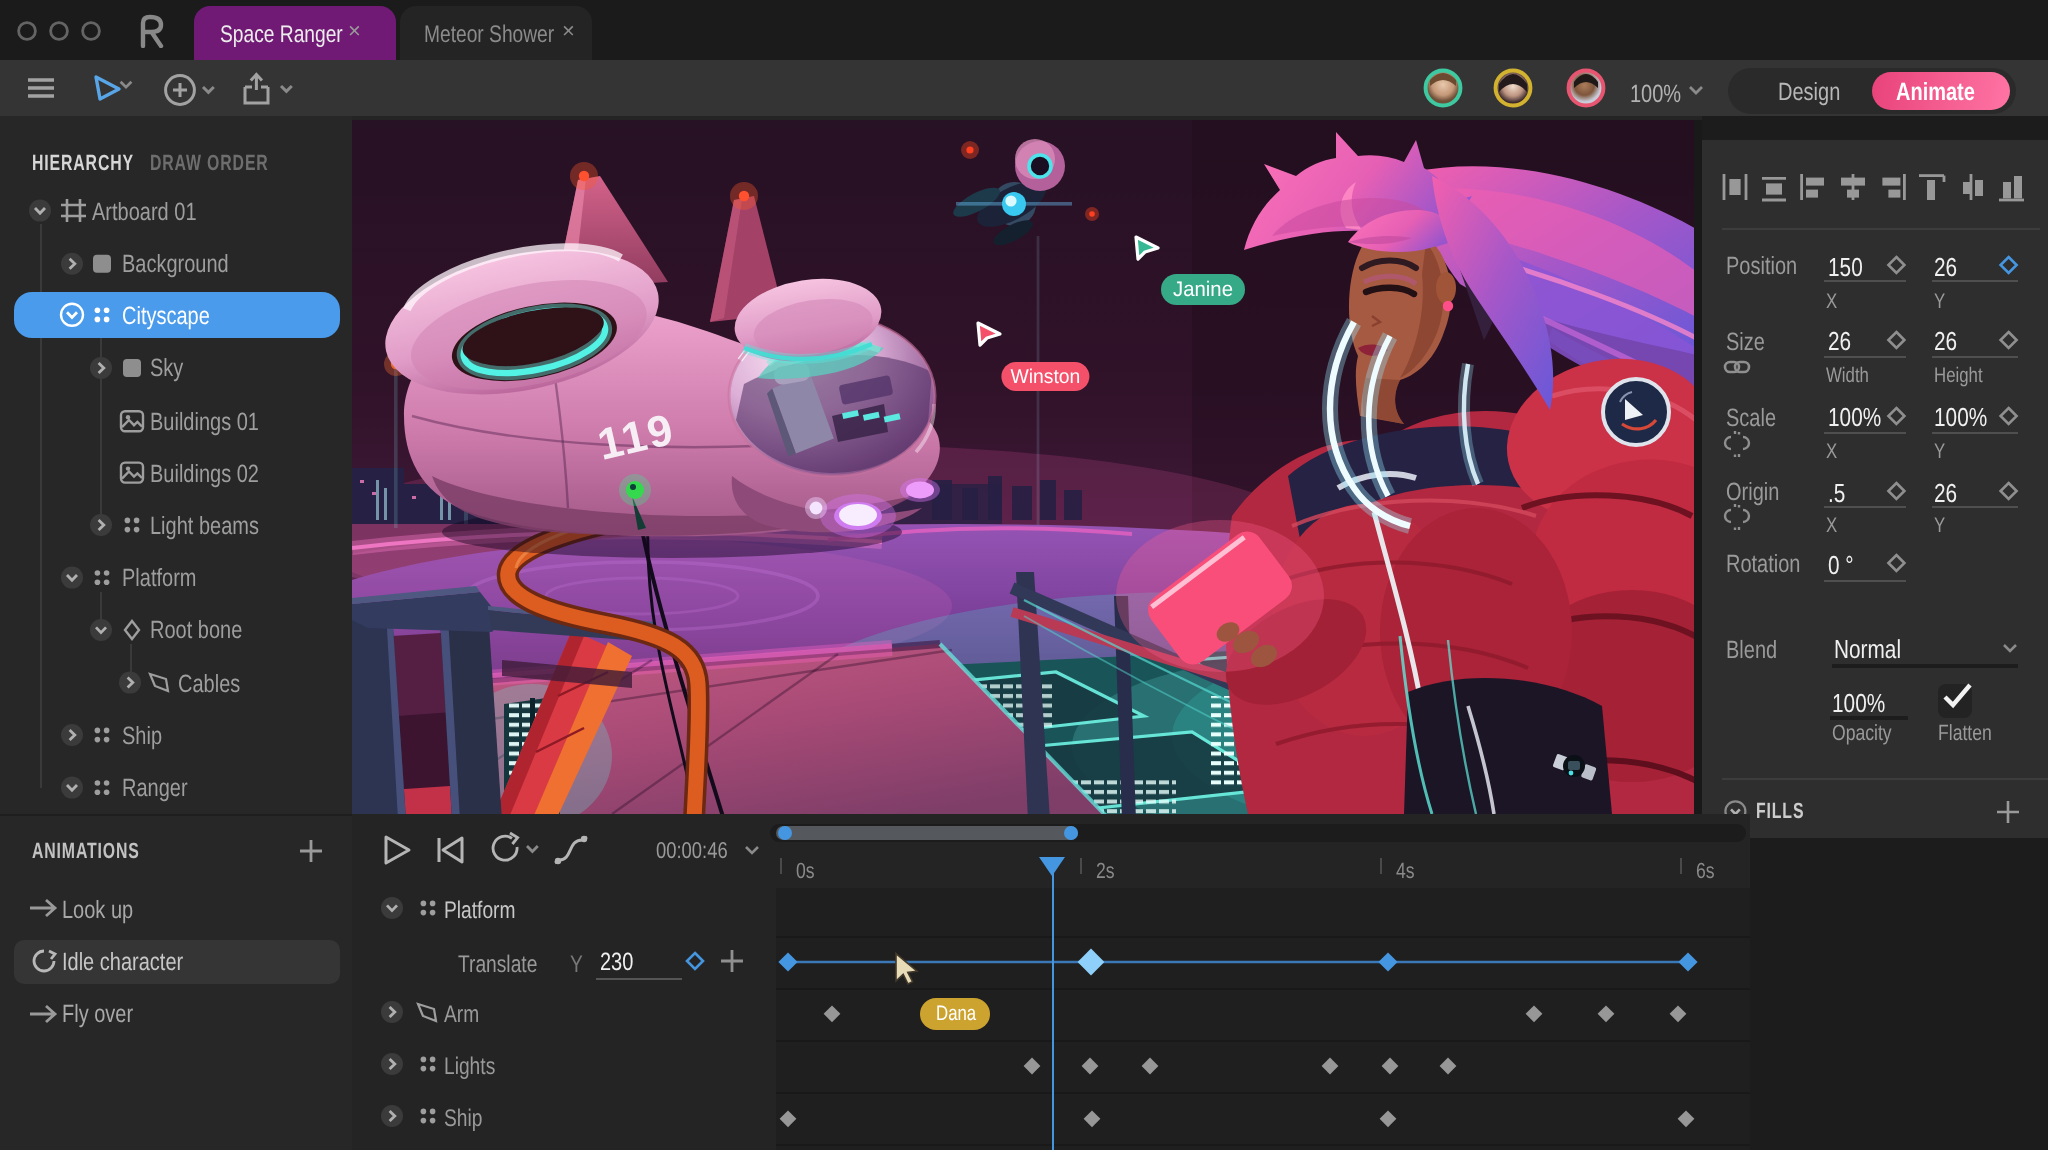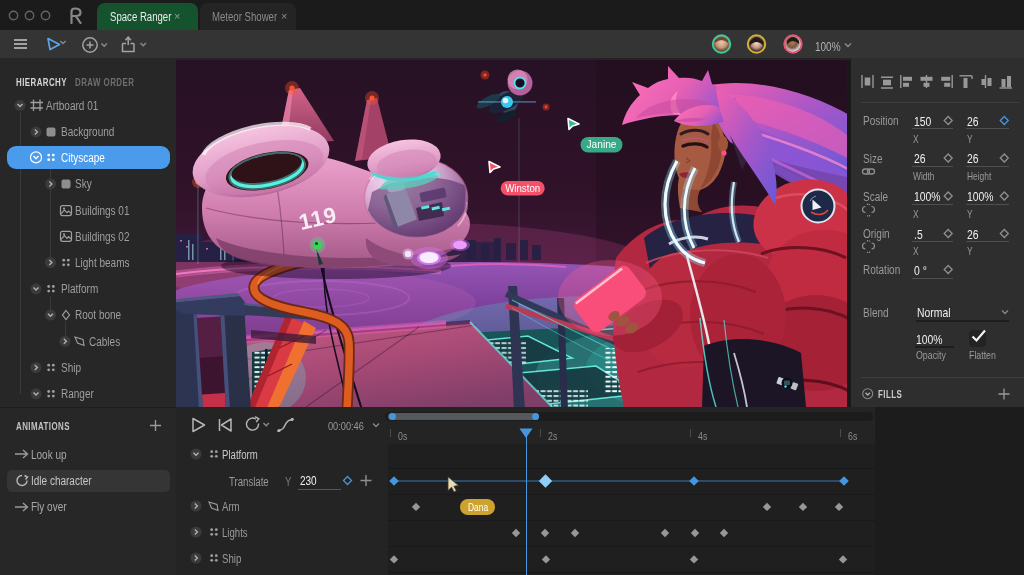--- a/index.html
+++ b/index.html
@@ -19,21 +19,21 @@
 
   <div class="abs" style="left:0;top:0;width:1024px;height:30px;background:#1b1b1b;">
     <svg class="abs" style="left:8px;top:10px;" width="44" height="11">
       <circle cx="5.5" cy="5.5" r="4.2" fill="none" stroke="#646464" stroke-width="1.4"></circle>
       <circle cx="21.5" cy="5.5" r="4.2" fill="none" stroke="#646464" stroke-width="1.4"></circle>
       <circle cx="37.5" cy="5.5" r="4.2" fill="none" stroke="#646464" stroke-width="1.4"></circle>
     </svg>
     <svg class="abs" style="left:69px;top:7px;" width="14" height="17">
       <path d="M2.5,16 L2.5,4.5 Q2.5,1.5 6,1.5 Q11.5,1.5 11.5,5.5 Q11.5,9 6.5,9 L2.5,9 M7,9.4 L11.5,16" fill="none" stroke="#888888" stroke-width="2.2" stroke-linecap="round" stroke-linejoin="round"></path>
     </svg>
-    <div class="abs" style="left:97px;top:3px;width:101px;height:27px;background:#14532d;border-radius:8px 8px 0 0;">
+    <div class="abs" style="left:97px;top:3px;width:101px;height:27px;background:#701a75;border-radius:8px 8px 0 0;">
       <div class="abs tx" style="left:13px;top:7px;font-size:12px;color:#ececec;">Space Ranger</div>
       <div class="abs" style="left:77px;top:7px;font-size:11px;color:#9a9a9a;">×</div>
     </div>
     <div class="abs" style="left:200px;top:3px;width:96px;height:27px;background:#242424;border-radius:8px 8px 0 0;">
       <div class="abs tx" style="left:12px;top:7px;font-size:12px;color:#8b8b8b;">Meteor Shower</div>
       <div class="abs" style="left:81px;top:7px;font-size:11px;color:#8b8b8b;">×</div>
     </div>
   </div>
 
   <div class="abs" style="left:0;top:30px;width:1024px;height:28px;background:#343434;">
@@ -81,20 +81,26 @@
       <circle cx="45.5" cy="10" r="8.7" fill="none" stroke="#d2b22f" stroke-width="2"></circle>
       <circle cx="82" cy="10" r="8.2" fill="url(#av3)"></circle>
       <path d="M76,7 Q82,-1 88,7 L88,10 Q82,4 76,10 Z" fill="#1f1a18"></path>
       <circle cx="82" cy="10" r="8.7" fill="none" stroke="#e85570" stroke-width="2"></circle>
     </svg>
     <div class="abs tx" style="left:815px;top:10px;font-size:12.5px;color:#b2b2b2;">100%</div>
     <svg class="abs" style="left:844px;top:13px;" width="8" height="5">
         <path d="M1,0.5 l3,3 l3,-3" fill="none" stroke="#8a8a8a" stroke-width="1.4"></path>
       </svg>
 
+    <div class="abs" style="left:864px;top:3.5px;width:144px;height:23px;background:#2a2a2a;border-radius:11.5px;">
+      <div class="abs tx" style="left:25px;top:5px;font-size:12.5px;color:#b8b8b8;">Design</div>
+      <div class="abs" style="left:72px;top:2px;width:69px;height:19px;border-radius:9.5px;background:linear-gradient(100deg,#e8437a,#ff74a4);">
+        <div class="abs tx" style="left:12px;top:3px;font-size:12.5px;font-weight:bold;color:#ffffff;">Animate</div>
+      </div>
+    </div>
   </div>
 
   <div class="abs" id="sidebar" style="left:0;top:58px;width:176px;height:517px;background:#272727;overflow:hidden;">
     <div class="abs tx7" style="left:16px;top:18px;font-size:11px;font-weight:bold;letter-spacing:0.6px;color:#d6d6d6;">HIERARCHY</div>
     <div class="abs tx7" style="left:75px;top:18px;font-size:11px;font-weight:bold;letter-spacing:0.6px;color:#6e6e6e;">DRAW ORDER</div>
 
     <div class="abs" style="left:20px;top:54px;width:1px;height:282px;background:#3a3a3a;"></div>
     <div class="abs" style="left:50px;top:106px;width:1px;height:98px;background:#3a3a3a;"></div>
     <div class="abs" style="left:50px;top:238px;width:1px;height:19px;background:#3a3a3a;"></div>
     <div class="abs" style="left:65px;top:264px;width:1px;height:19px;background:#3a3a3a;"></div>
@@ -582,21 +588,21 @@
         <text x="425.5" y="90" font-size="10.5" fill="#ffffff" text-anchor="middle" textLength="30" lengthAdjust="spacingAndGlyphs" font-family="Liberation Sans, sans-serif">Janine</text>
         <path d="M313,103.5 L324,109 L317.5,111 L314,114.5 Z" fill="#f4506a" stroke="#ffffff" stroke-width="1.6" stroke-linejoin="round"></path>
         <rect x="324.7" y="123" width="44" height="14.5" rx="7.25" fill="#f4506a"></rect>
         <text x="346.7" y="133.5" font-size="10" fill="#ffffff" text-anchor="middle" textLength="35" lengthAdjust="spacingAndGlyphs" font-family="Liberation Sans, sans-serif">Winston</text>
 
         <rect x="671" y="2" width="4" height="347" fill="#191919"></rect>
       </g>
     </svg>
   </div>
 
-  <div class="abs" id="rightpanel" style="left:851px;top:58px;width:173px;height:349px;background:#2e2e2e;overflow:hidden;">
+  <div class="abs" id="rightpanel" style="left:851px;top:70px;width:173px;height:349px;background:#2e2e2e;overflow:hidden;">
 
     <svg class="abs" style="left:9px;top:16px;" width="155" height="15">
       <g stroke="#989898" stroke-width="1.4" fill="#989898">
         <path d="M2,1 V14 M13,1 V14" fill="none"></path>
           <rect x="4.7" y="3.5" width="5.6" height="8" stroke="none"></rect>
         <path d="M21,3.2 H33 M21,14 H33" fill="none"></path>
           <rect x="23" y="5.7" width="8" height="5.6" stroke="none"></rect>
         <path d="M40.8,1 V14" fill="none"></path>
           <rect x="43" y="2.8" width="9" height="4" stroke="none"></rect>
           <rect x="43" y="8.8" width="6" height="4" stroke="none"></rect>

